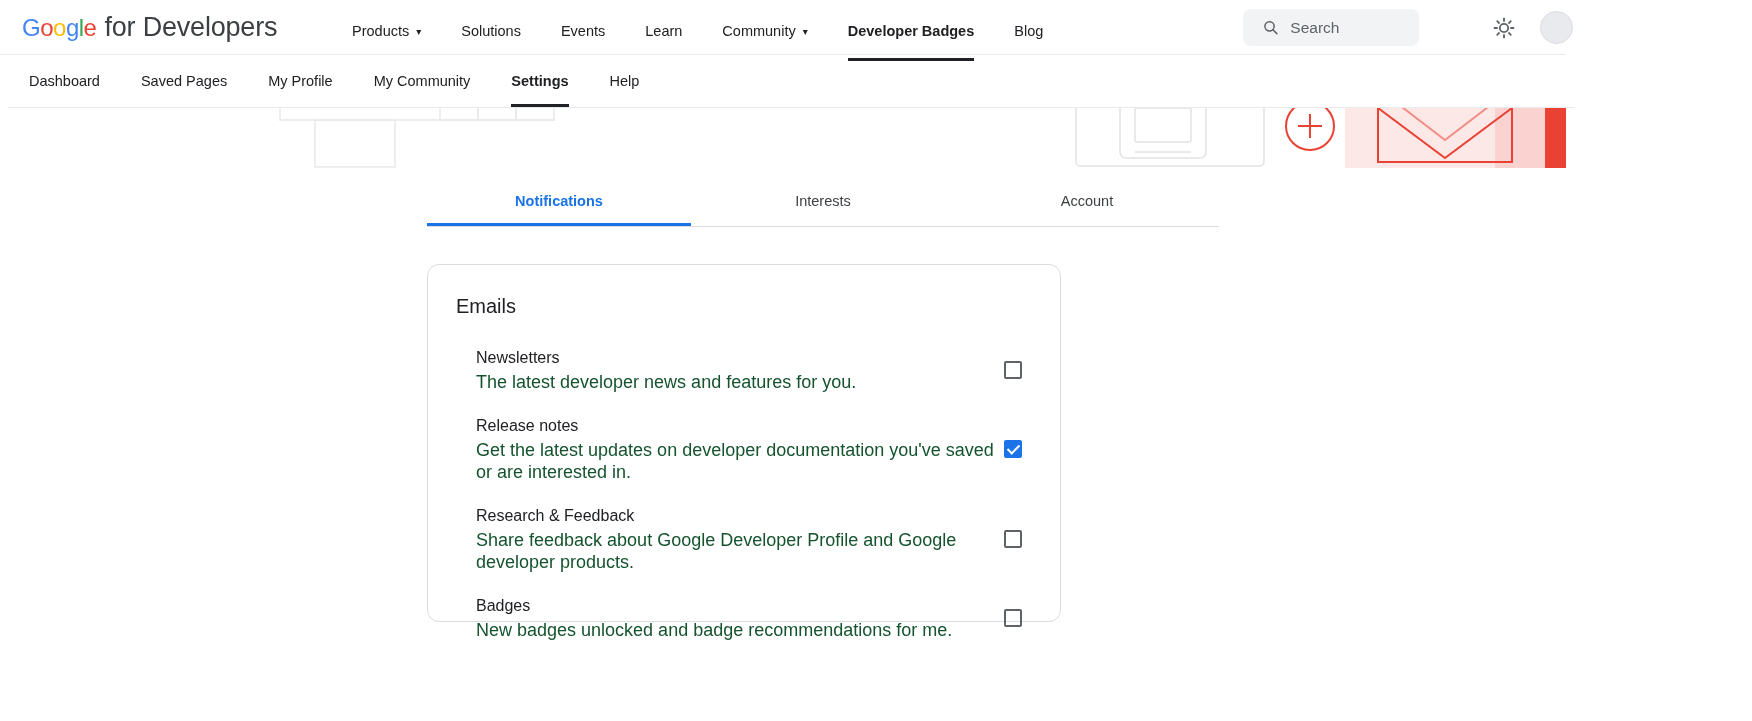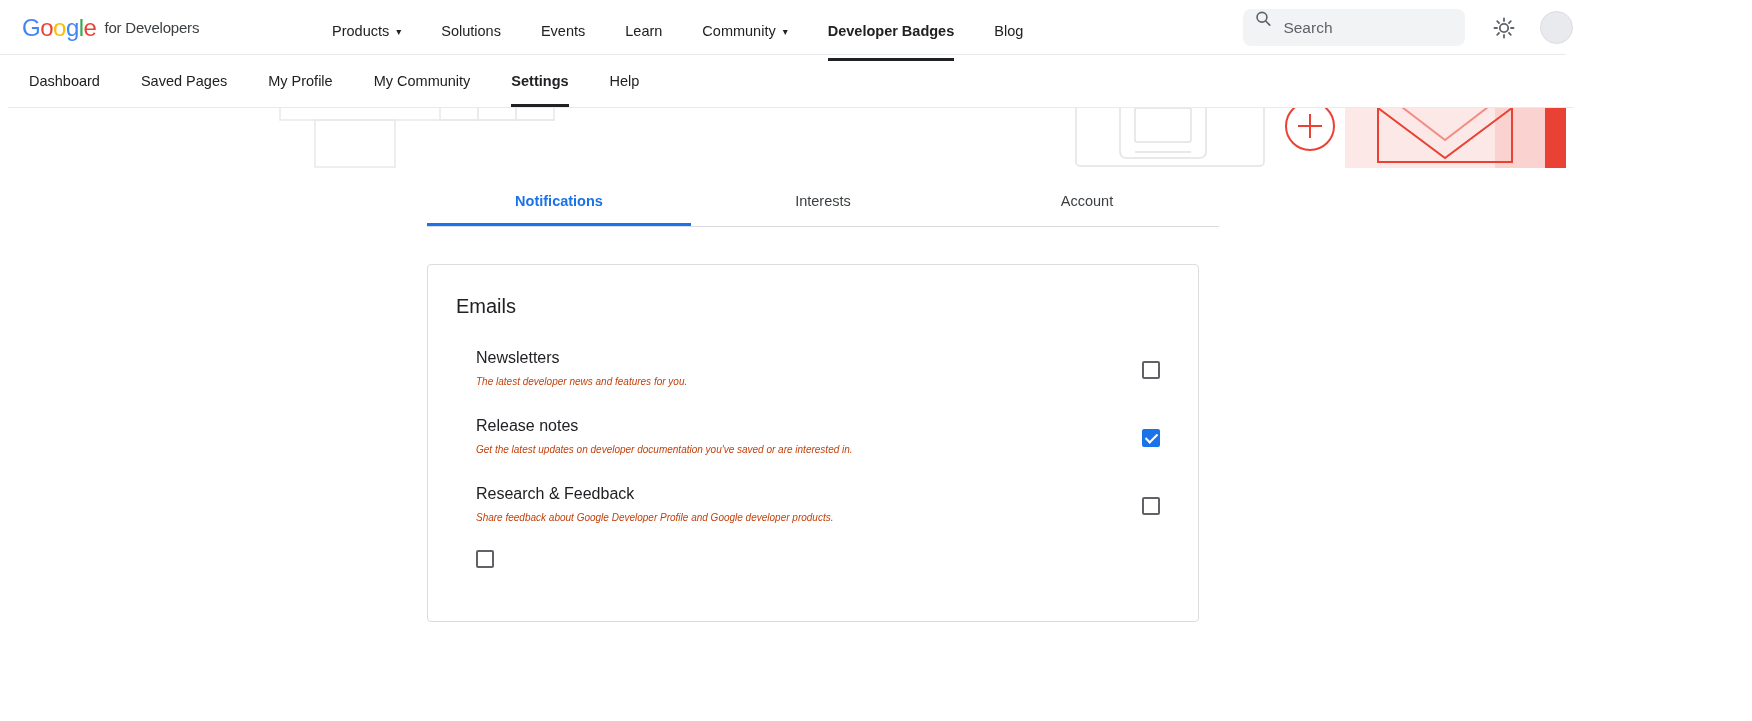--- a/index.html
+++ b/index.html
@@ -4,30 +4,30 @@
 <style>
   * { box-sizing: border-box; }
   body { margin:0; font-family:"Liberation Sans", sans-serif; background:#fff; }
   .page { position:relative; width:1752px; height:721px; background:#fff; overflow:hidden; }
 
   
   .header { position:absolute; top:0; left:0; width:1566px; height:55px;
             border-bottom:1px solid #e8eaed; background:#fff; z-index:3; }
   .logo { position:absolute; left:22px; top:0; height:55px; display:flex; align-items:center; cursor:pointer; }
   .logo-brand { font-size:24px; font-weight:500; letter-spacing:-0.5px; display:inline-flex; }
-  .logo-suffix { font-size:15px; font-weight:400; color:#3c4043; margin-left:8px; letter-spacing:-0.2px; }
-
-  .topnav { position:absolute; left:332px; top:0; height:61px; display:flex; gap:40px;text-align:right; }
+  .logo-suffix { font-size:27px; font-weight:400; color:#3c4043; margin-left:8px; letter-spacing:-0.2px; }
+
+  .topnav { position:absolute; left:352px; top:0; height:61px; display:flex; gap:40px;text-align:right; }
   .topnav-item { display:flex; align-items:center; gap:7px; font-size:14.5px; color:#202124; cursor:pointer; height:100%; }
   .topnav-item.active { font-weight:700; box-shadow: inset 0 -3px 0 #202124; }
   .caret { font-size:10px; color:#202124; line-height:1; padding-top:2px; }
 
-  .search-box { position:absolute; left:1243px; top:9px; width:222px; height:37px;
-                background:#f1f3f4; border-radius:8px; display:flex; 
-                padding:0 12px; gap:10px; }
+  .search-box { position:absolute; left:1243px; top:9px; width:176px; height:37px;
+                background:#f1f3f4; border-radius:8px; display:flex; align-items:center;
+                padding:0 20px; gap:10px; }
   .search-box input { border:none; outline:none; background:transparent; width:100%;
                       font-size:15.5px; color:#202124; font-family:"Liberation Sans", sans-serif; }
   .search-box input::placeholder { color:#5f6368; }
 
   .theme-toggle { position:absolute; left:1492px; top:16px; width:24px; height:24px; cursor:pointer; }
   .avatar { position:absolute; left:1540px; top:11px; width:33px; height:33px; border-radius:50%;
             background:#e8eaed; border:1px solid #dadce0; cursor:pointer; }
 
   
   .subnav { position:absolute; top:55px; left:8px; width:1566px; height:53px; background:#fff;
@@ -38,26 +38,26 @@
   
   .banner { position:absolute; top:108px; left:0; width:1566px; height:60px; overflow:hidden; background:#fff; }
   .decor { position:absolute; }
 
   
   .tabs { position:absolute; top:182px; left:427px; width:792px; display:flex; border-bottom:1px solid #dadce0; }
   .tab { flex:1; text-align:center; padding:11px 0 17px; font-size:14.5px; color:#3c4043; cursor:pointer; }
   .tab.active { color:#1a73e8; font-weight:700; box-shadow: inset 0 -3px 0 #1a73e8; }
 
   
-  .card { position:absolute; top:264px; left:427px; width:772px; height:358px;
-          border:1px solid #dadce0; border-radius:4px; background:#fff; padding:28px; }
+  .card { position:absolute; top:264px; left:427px; width:634px; height:358px;
+          border:1px solid #dadce0; border-radius:12px; background:#fff; padding:28px; }
   .card-title { font-size:20px; font-weight:400; color:#202124; margin:2px 0 28px; }
   .email-row { display:flex; justify-content:space-between; align-items:center; margin-bottom:21px;margin-left:20px; }
   .email-title { font-size:16px; color:#202124; line-height:24px; }
-  .email-desc { font-size:10px; color:#c2410c; line-height:22px; margin-top:1px;font-style:italic; }
+  .email-desc { font-size:18px; color:#14532d; line-height:22px; margin-top:1px; }
   .checkbox { width:18px; height:18px; border:2px solid #5f6368; border-radius:2px;
               position:relative; cursor:pointer; flex-shrink:0; margin-right:10px; }
   .checkbox.checked { background:#1a73e8; border-color:#1a73e8; }
   .checkbox.checked::after { content:""; position:absolute; left:4px; top:0px; width:5px; height:10px;
                              border:solid #fff; border-width:0 2px 2px 0; transform:rotate(45deg); }
 </style>
 </head>
 <body>
 
 <div class="page">
@@ -208,17 +208,21 @@
 
     <div class="email-row">
       <div class="email-text">
         <div class="email-title">Research &amp; Feedback</div>
         <div class="email-desc">Share feedback about Google Developer Profile and Google developer products.</div>
       </div>
       <div class="checkbox"></div>
     </div>
 
     <div class="email-row">
+      <div class="email-text">
+        <div class="email-title">Badges</div>
+        <div class="email-desc">New badges unlocked and badge recommendations for me.</div>
+      </div>
       <div class="checkbox"></div>
     </div>
   </div>
 
 </div>
 
 </body></html>

